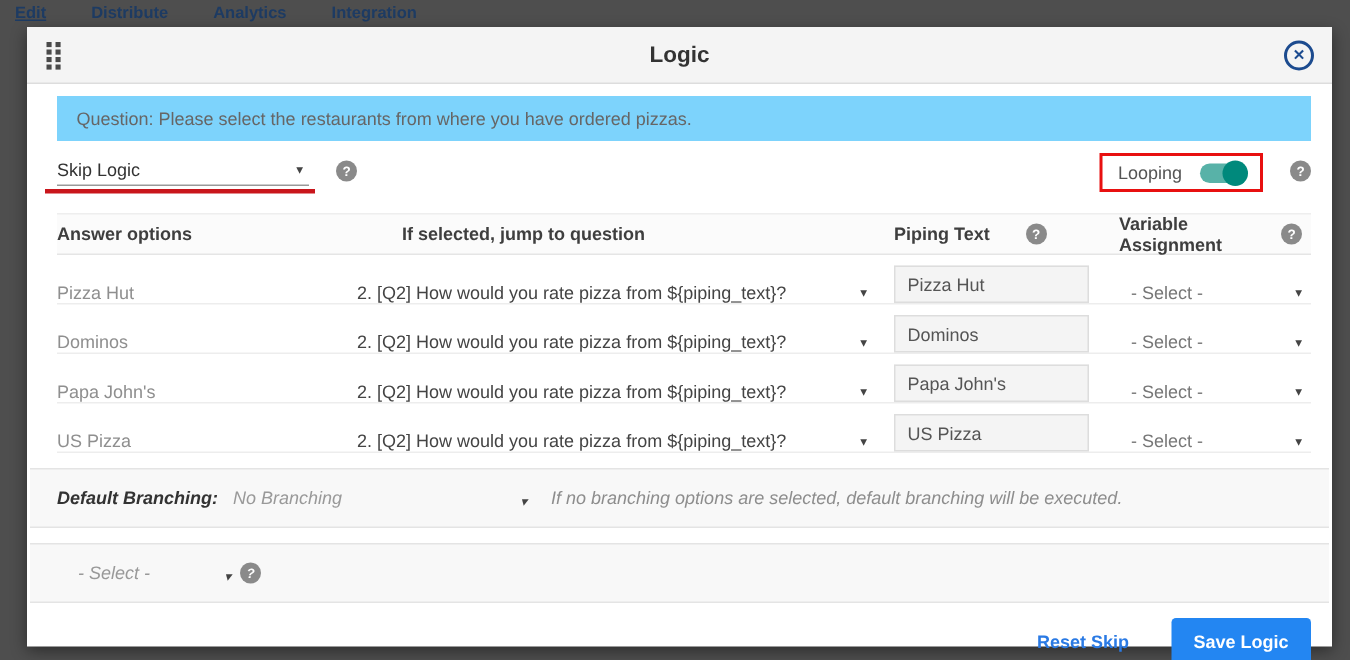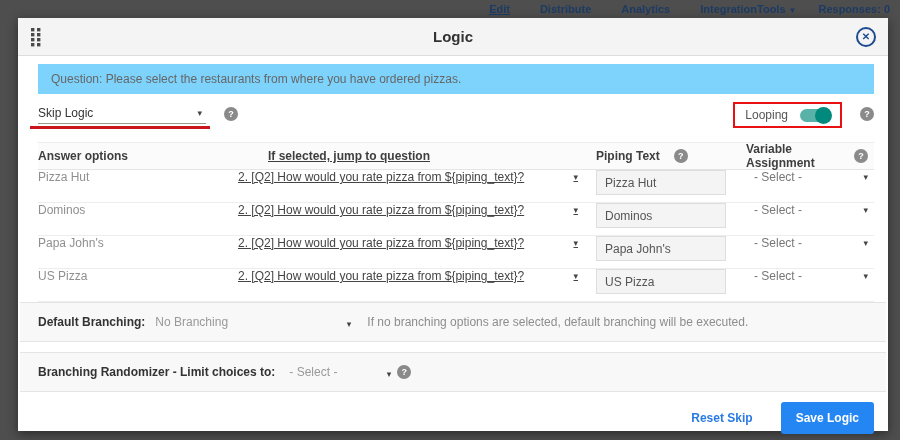--- a/index.html
+++ b/index.html
@@ -7,21 +7,21 @@
   body {
     font-family: "Liberation Sans", sans-serif;
     background: #4e4e4e;
     position: relative;
     overflow: hidden;
   }
 
   
   .topbar {
     height: 18px;
-    display: flex; align-items: center; justify-content: flex-end;
+    display: flex; align-items: center; justify-content: space-between;
     padding: 0 10px;
     font-size: 11px; font-weight: bold; color: #1d3b63;
   }
   .topbar-left { display: flex; gap: 30px; }
   .menu { cursor: pointer; }
   .menu.active { text-decoration: underline; }
   .topbar-right { display: flex; gap: 22px; align-items: center; }
   .tcaret { font-size: 8px; margin-left: 3px; }
 
   
@@ -82,54 +82,54 @@
     width: 30px; height: 13px; border-radius: 7px; background: #58b2a8;
     position: relative; cursor: pointer;
   }
   .toggle .knob {
     position: absolute; right: -2px; top: -2px;
     width: 17px; height: 17px; border-radius: 50%; background: #00897c;
   }
   .looping-help { margin: 5px 0 0 10px; }
 
   
-  .ltable { font-size: 12px; }
+  .ltable { font-size: 12px; margin-bottom: 10px; }
   .thead {
     display: flex; align-items: center; height: 28px;
     background: #fbfbfb; border-top: 1px solid #eee; border-bottom: 1px solid #e5e5e5;
     font-weight: bold; color: #3e3e3e;
   }
-  .trow { display: flex; align-items: flex-start; height: 33px; border-bottom: 1px solid #ededed; }
+  .trow { display: flex; align-items: flex-end; height: 33px; border-bottom: 1px solid #ededed; }
   .col-a { flex: 0 0 185px; }
-  .col-j { flex: 0 0 355px; text-decoration: underline; }
+  .col-j { flex: 0 0 355px; }
   .col-p { flex: 0 0 160px; padding-left: 18px; }
   .col-v { flex: 1; padding-left: 8px; padding-right: 6px; }
   .thead .col-j { padding-left: 45px; }
   .trow .col-a { color: #8f8f8f; }
   .trow .col-j {
     display: flex; justify-content: space-between; align-items: center;
     padding-left: 15px; color: #444; cursor: pointer; gap: 29px;
   }
-  .hwrap { display: inline-flex; align-items: center; gap: 14px; }
+  .hwrap { display: inline-flex; align-items: center; gap: 24px; }
   .caret { font-size: 9px; color: #444; }
   .piping-input {
     width: 130px; height: 25px; background: #f4f4f4; border: 1px solid #ddd;
     font-family: "Liberation Sans", sans-serif; font-size: 12px; color: #555;
     padding-left: 8px;
   }
   .var-select {
     display: flex; justify-content: space-between; align-items: center;
     color: #777; cursor: pointer; padding-left: 8px;
   }
 
   
   .branch-bar {
     background: #f8f8f8; border-top: 1px solid #e4e4e4; border-bottom: 1px solid #e4e4e4;
     height: 40px; display: flex; align-items: center; font-size: 12px;
-    margin: 0 -12px 10px -18px; padding-left: 18px;
+    margin: 0 -12px 10px -18px; padding-left: 18px; font-style: italic;
   }
   .bb-label { font-weight: bold; color: #333; }
   .bb-select {
     display: flex; justify-content: space-between; align-items: flex-end;
     color: #999; cursor: pointer;
   }
   .bb-select.default { width: 196px; margin-left: 10px; }
   .bb-select.random { width: 102px; margin-left: 14px; }
   .bb-hint { color: #8d8d8d; margin-left: 16px; }
   .bb-help { margin-left: 6px; }
@@ -148,24 +148,20 @@
 </style>
 </head>
 <body>
 
 <div class="topbar">
   <div class="topbar-left">
     <span class="menu active">Edit</span>
     <span class="menu">Distribute</span>
     <span class="menu">Analytics</span>
     <span class="menu">Integration</span>
-  </div>
-  <div class="topbar-right">
-    <span class="menu"><span>Tools</span><span class="tcaret">▼</span></span>
-    <span>Responses: 0</span>
   </div>
 </div>
 
 <div class="modal">
 
   <div class="modal-header">
     <span class="drag-handle">
       <svg width="12" height="22" viewBox="0 0 12 22">
         <g fill="#4a4a4a">
           <rect x="1" y="2" width="3.4" height="3.4"></rect>
@@ -288,21 +284,20 @@
     <div class="branch-bar">
       <span class="bb-label">Default Branching:</span>
       <div class="bb-select default">
         <span>No Branching</span>
         <span class="caret">▾</span>
       </div>
       <span class="bb-hint">If no branching options are selected, default branching will be executed.</span>
     </div>
 
     <div class="branch-bar">
-      <span class="bb-label">Branching Randomizer - Limit choices to:</span>
       <div class="bb-select random">
         <span>- Select -</span>
         <span class="caret">▾</span>
       </div>
       <span class="help-icon bb-help">?</span>
     </div>
 
     <div class="modal-footer">
       <a class="reset-link">Reset Skip</a>
       <button class="save-btn">Save Logic</button>

